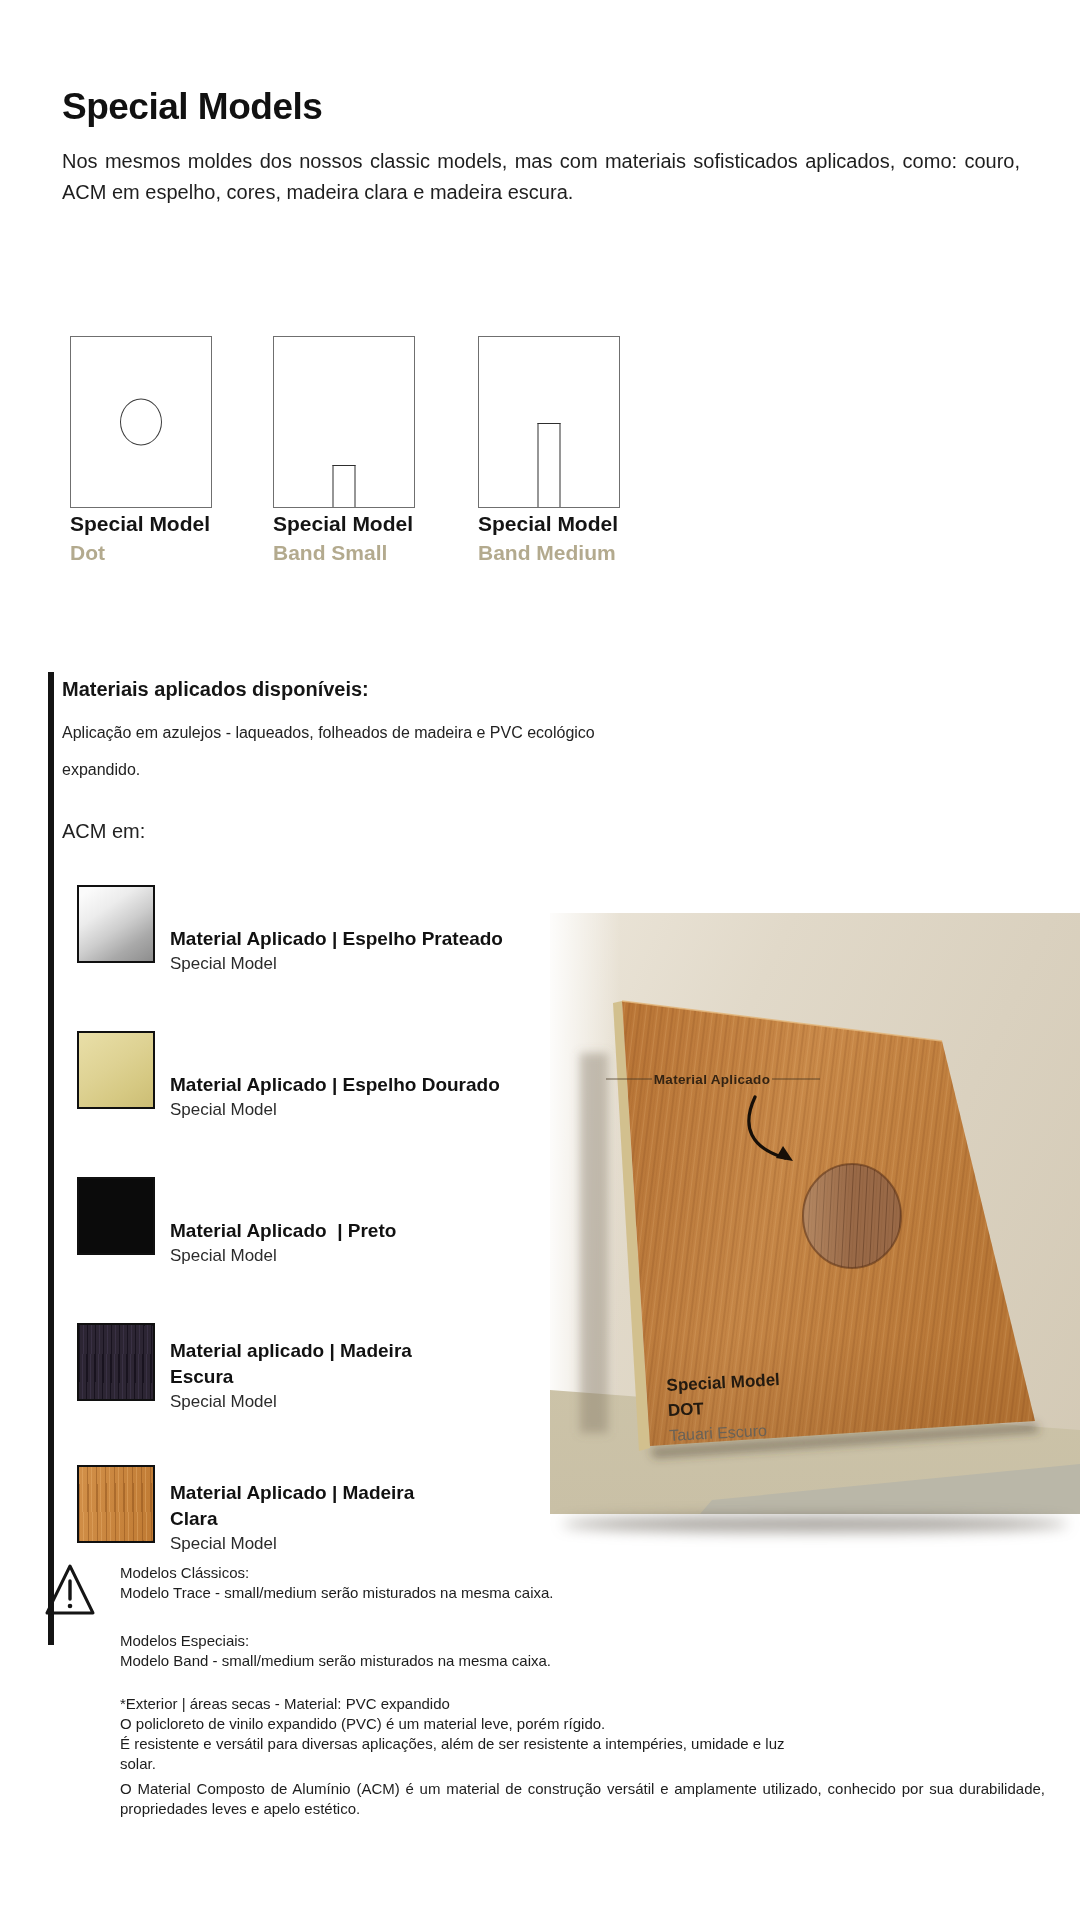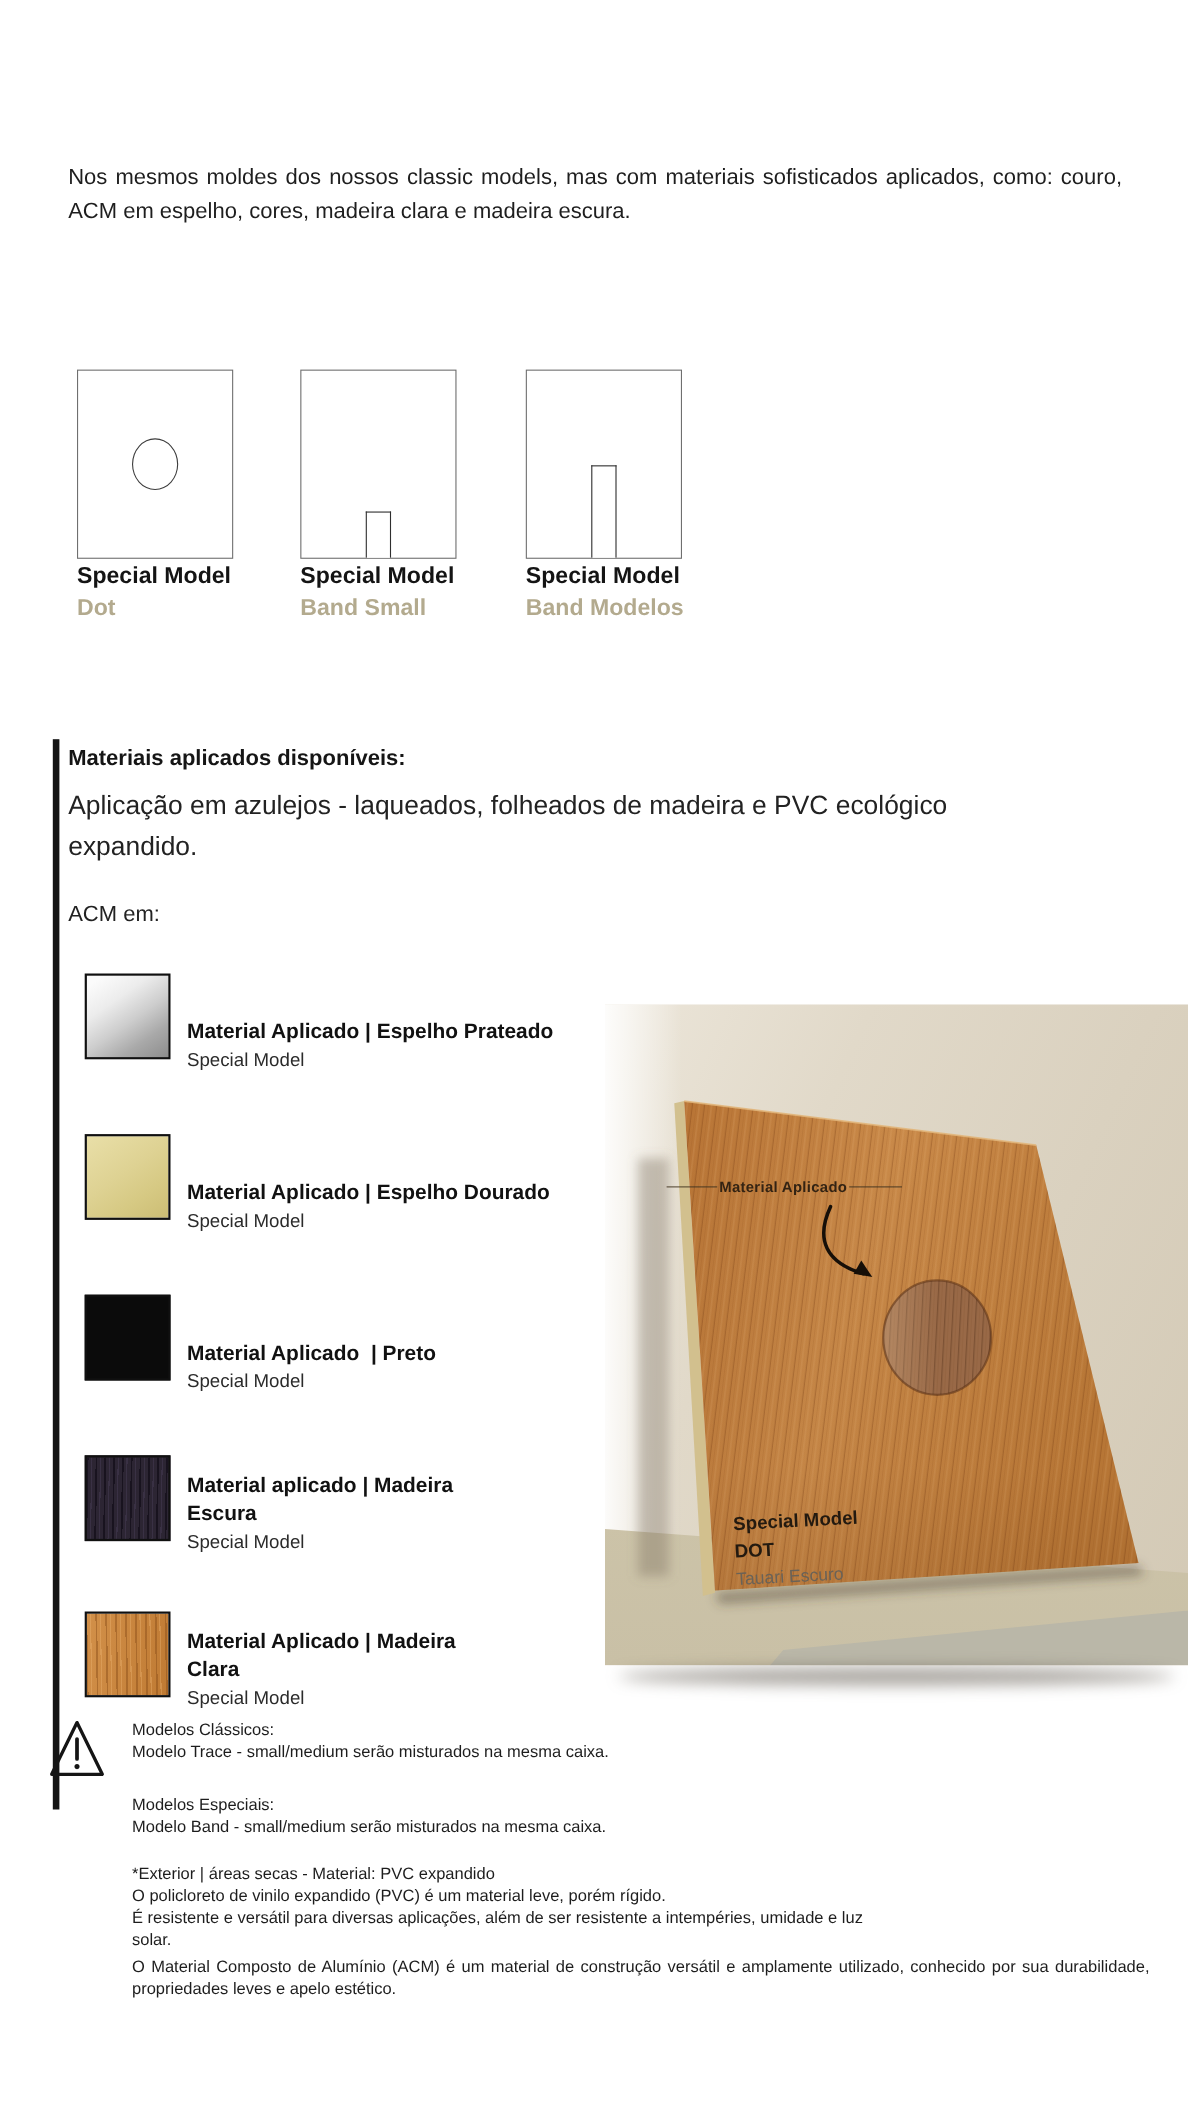--- a/index.html
+++ b/index.html
@@ -17,21 +17,21 @@
   .fig-box { position:relative; width:142px; height:172px; border:1.5px solid #6f6f6f; background:#fff; }
   .shape-dot { position:absolute; left:50%; top:50%; transform:translate(-50%,-50%); width:42px; height:47px; border:1.4px solid #3c3c3c; border-radius:50%; }
   .shape-band { position:absolute; left:50%; bottom:0; transform:translateX(-50%); width:23px; border:1.5px solid #2e2e2e; border-bottom:none; background:#fff; }
   .band-small { height:42px; }
   .band-medium { height:84px; }
   .fig-name { position:absolute; left:0; top:176px; font-size:21px; font-weight:bold; color:#141414; }
   .fig-variant { position:absolute; left:0; top:205px; font-size:21px; font-weight:bold; color:#b3aa8e; }
   
   .accent-bar { position:absolute; left:48px; top:672px; width:6px; height:973px; background:#141414; }
   .mat-heading { position:absolute; left:62px; top:678px; font-size:20px; font-weight:bold; color:#151515; }
-  .mat-body { position:absolute; left:62px; top:714px; width:830px; font-size:24px; line-height:37px; white-space:pre-line; color:#222; }
+  .mat-body { position:absolute; left:62px; top:714px; width:830px; font-size:16px; line-height:37px; white-space:pre-line; color:#222; }
   .acm-label { position:absolute; left:62px; top:820px; font-size:20px; color:#222; }
   
   .swatch-row { position:absolute; left:77px; display:flex; align-items:flex-end; }
   .swatch { width:78px; height:78px; border:2px solid #101010; flex:0 0 auto; }
   .sw-espelho-prateado { background:linear-gradient(145deg,#fbfbfb 8%,#ececec 32%,#cdcdcd 55%,#a9a9a9 76%,#8d8d8d 100%); }
   .sw-espelho-dourado { background:linear-gradient(145deg,#e9dfa8 0%,#ded293 45%,#d6c983 72%,#ccbd74 100%); }
   .sw-preto { background:#0b0b0b; }
   .sw-madeira-escura {
     background:
       repeating-linear-gradient(91deg, rgba(8,4,14,.55) 0 1.5px, rgba(0,0,0,0) 1.5px 4px, rgba(82,70,100,.35) 4px 5px, rgba(0,0,0,0) 5px 8px),
@@ -60,20 +60,21 @@
   .note-1 { top:1563px; width:700px; }
   .note-2 { top:1631px; width:700px; }
   .note-3 { top:1694px; width:900px; }
   .note-4 { top:1779px; width:925px; white-space:normal; text-align:justify; }
 </style>
 </head>
 <body>
 
 <div class="page">
 
+  <h1 class="title">Special Models</h1>
   <p class="intro">Nos mesmos moldes dos nossos classic models, mas com materiais sofisticados aplicados, como: couro, ACM em espelho, cores, madeira clara e madeira escura.</p>
 
   <div class="model-fig" style="left:70px;">
     <div class="fig-box">
       <div class="shape-dot"></div>
     </div>
     <div class="fig-name">Special Model</div>
     <div class="fig-variant">Dot</div>
   </div>
   <div class="model-fig" style="left:273px;">
@@ -81,21 +82,21 @@
       <div class="shape-band band-small"></div>
     </div>
     <div class="fig-name">Special Model</div>
     <div class="fig-variant">Band Small</div>
   </div>
   <div class="model-fig" style="left:478px;">
     <div class="fig-box">
       <div class="shape-band band-medium"></div>
     </div>
     <div class="fig-name">Special Model</div>
-    <div class="fig-variant">Band Modelos</div>
+    <div class="fig-variant">Band Medium</div>
   </div>
 
   <div class="accent-bar"></div>
   <div class="mat-heading">Materiais aplicados disponíveis:</div>
   <div class="mat-body">Aplicação em azulejos - laqueados, folheados de madeira e PVC ecológico
 expandido.</div>
   <div class="acm-label">ACM em:</div>
 
   <div class="swatch-row" style="top:885px;">
     <div class="swatch sw-espelho-prateado"></div>

